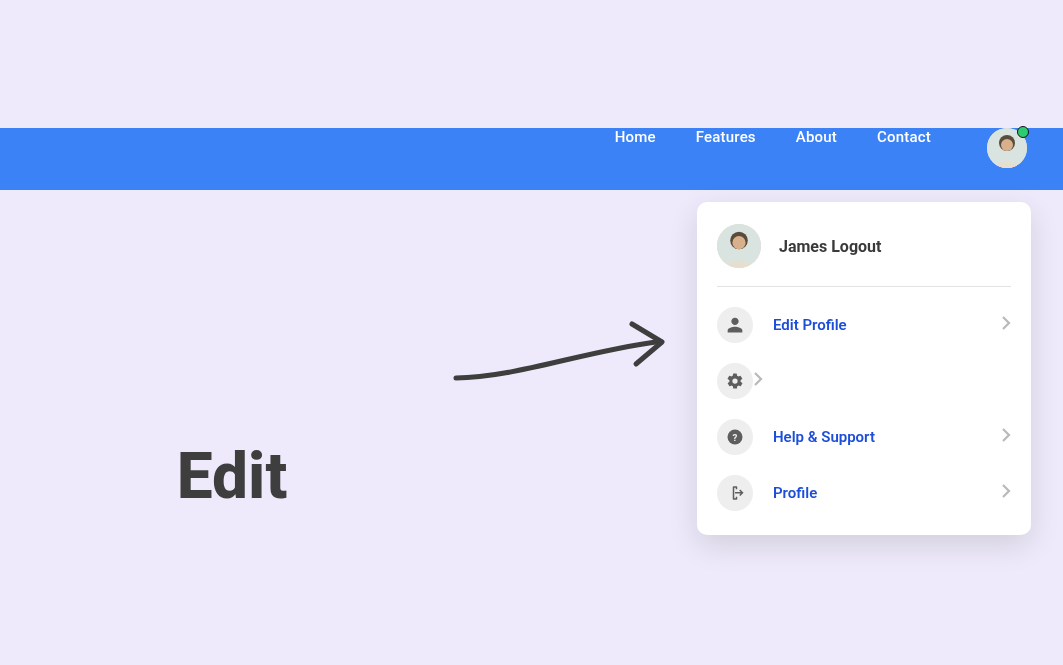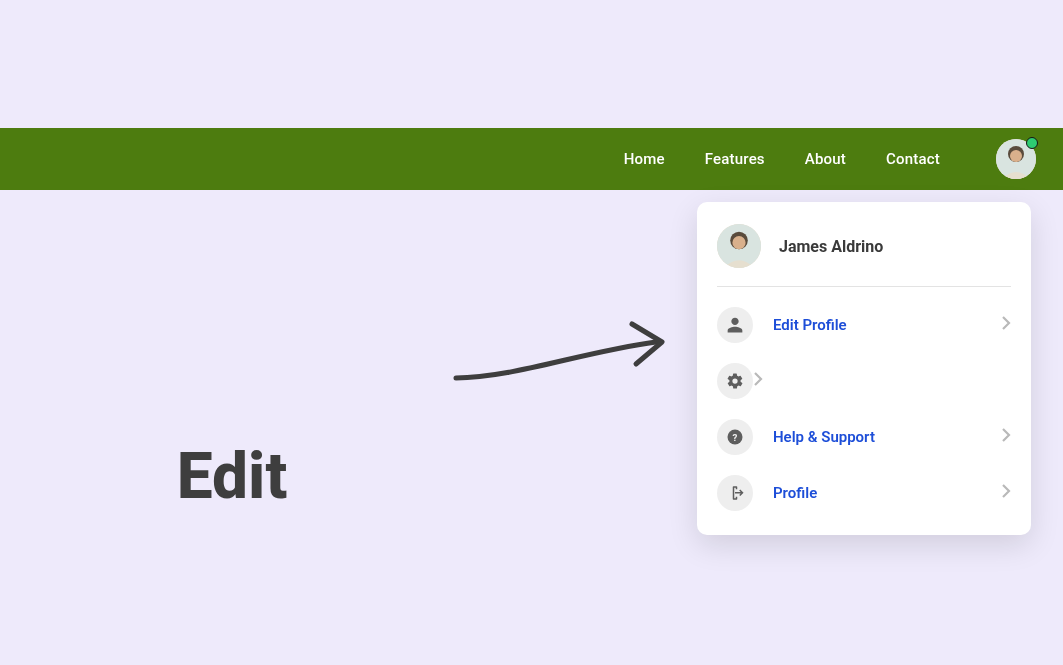--- a/index.html
+++ b/index.html
@@ -16,25 +16,24 @@
     overflow: hidden;
   }
 
   
   .navbar {
     position: absolute;
     top: 128px;
     left: 0;
     right: 0;
     height: 62px;
-    background: #4d7c0f;
-    display: flex;
-    align-items: center;
+    background: #3b82f6;
+    display: flex;
     justify-content: flex-end;
-    padding: 0 27px;
+    padding: 0 36px;
   }
   .nav-links {
     display: flex;
     gap: 40px;
     margin-right: 56px;
   }
   .nav-link {
     color: #ffffff;
     font-size: 15px;
     font-weight: 500;
@@ -187,21 +186,21 @@
 <div class="dropdown">
   <div class="dd-header">
     <div class="dd-avatar">
       <svg viewBox="0 0 44 44" width="44" height="44">
         <rect width="44" height="44" fill="#d9e4e0"></rect>
         <circle cx="22" cy="16.5" r="8.8" fill="#5a4b3c"></circle>
         <circle cx="22" cy="18.7" r="6.6" fill="#d9b08c"></circle>
         <path d="M6.6 44 Q22 28.6 37.4 44 Z" fill="#e6dfcf"></path>
       </svg>
     </div>
-    <div class="dd-username">James Aldrino</div>
+    <div class="dd-username">James Logout</div>
   </div>
 
   <div class="dd-list">
 
     <div class="dd-item">
       <div class="dd-icon-circle">
         <svg width="18" height="18" viewBox="0 0 24 24">
             <path d="M12 12c2.7 0 4.9-2.2 4.9-4.9S14.7 2.2 12 2.2 7.1 4.4 7.1 7.1 9.3 12 12 12zm0 2.4c-3.3 0-9.8 1.6-9.8 4.9V22h19.6v-2.7c0-3.3-6.5-4.9-9.8-4.9z"></path>
           </svg>
       </div>

